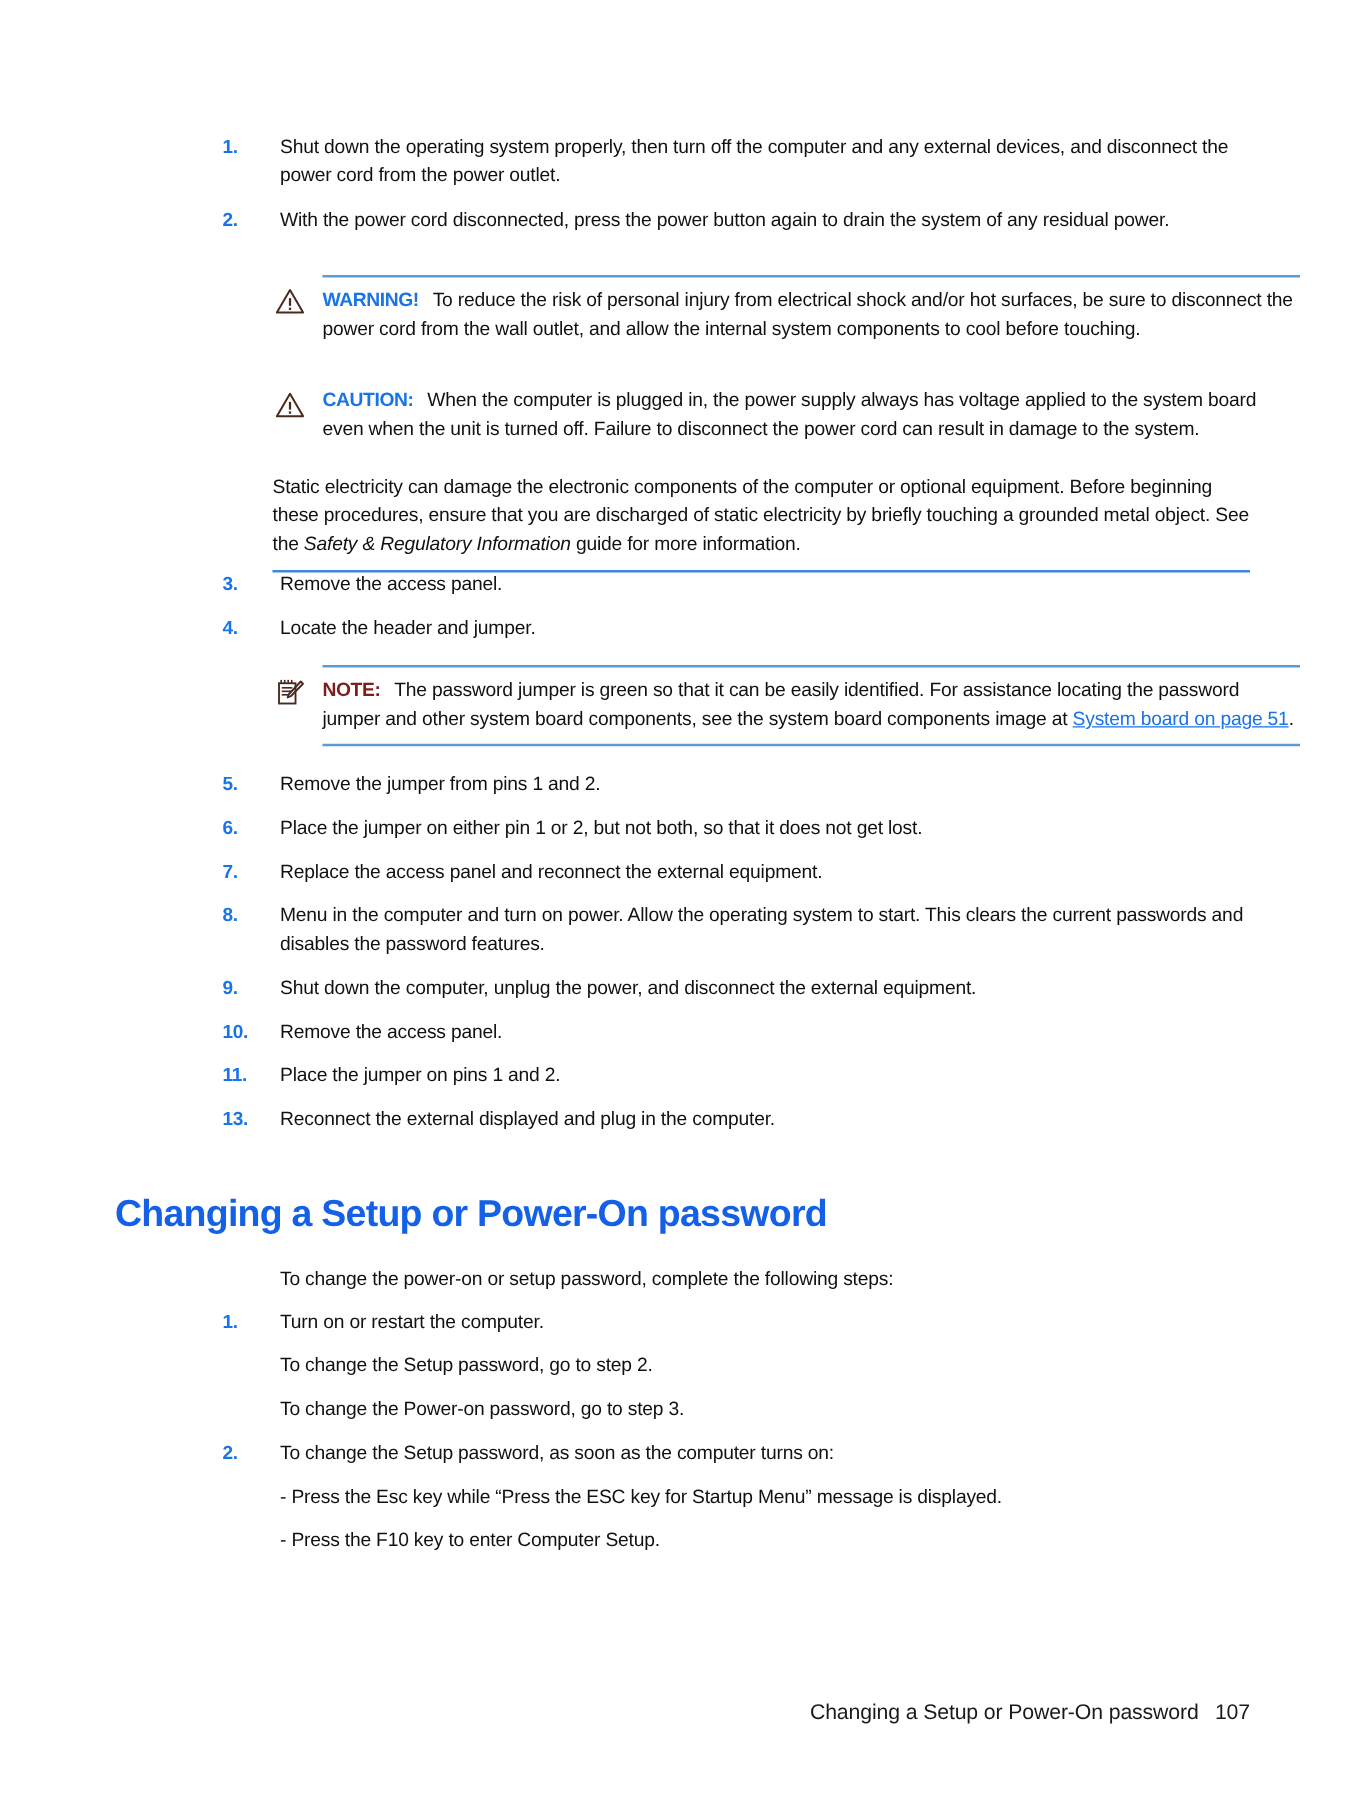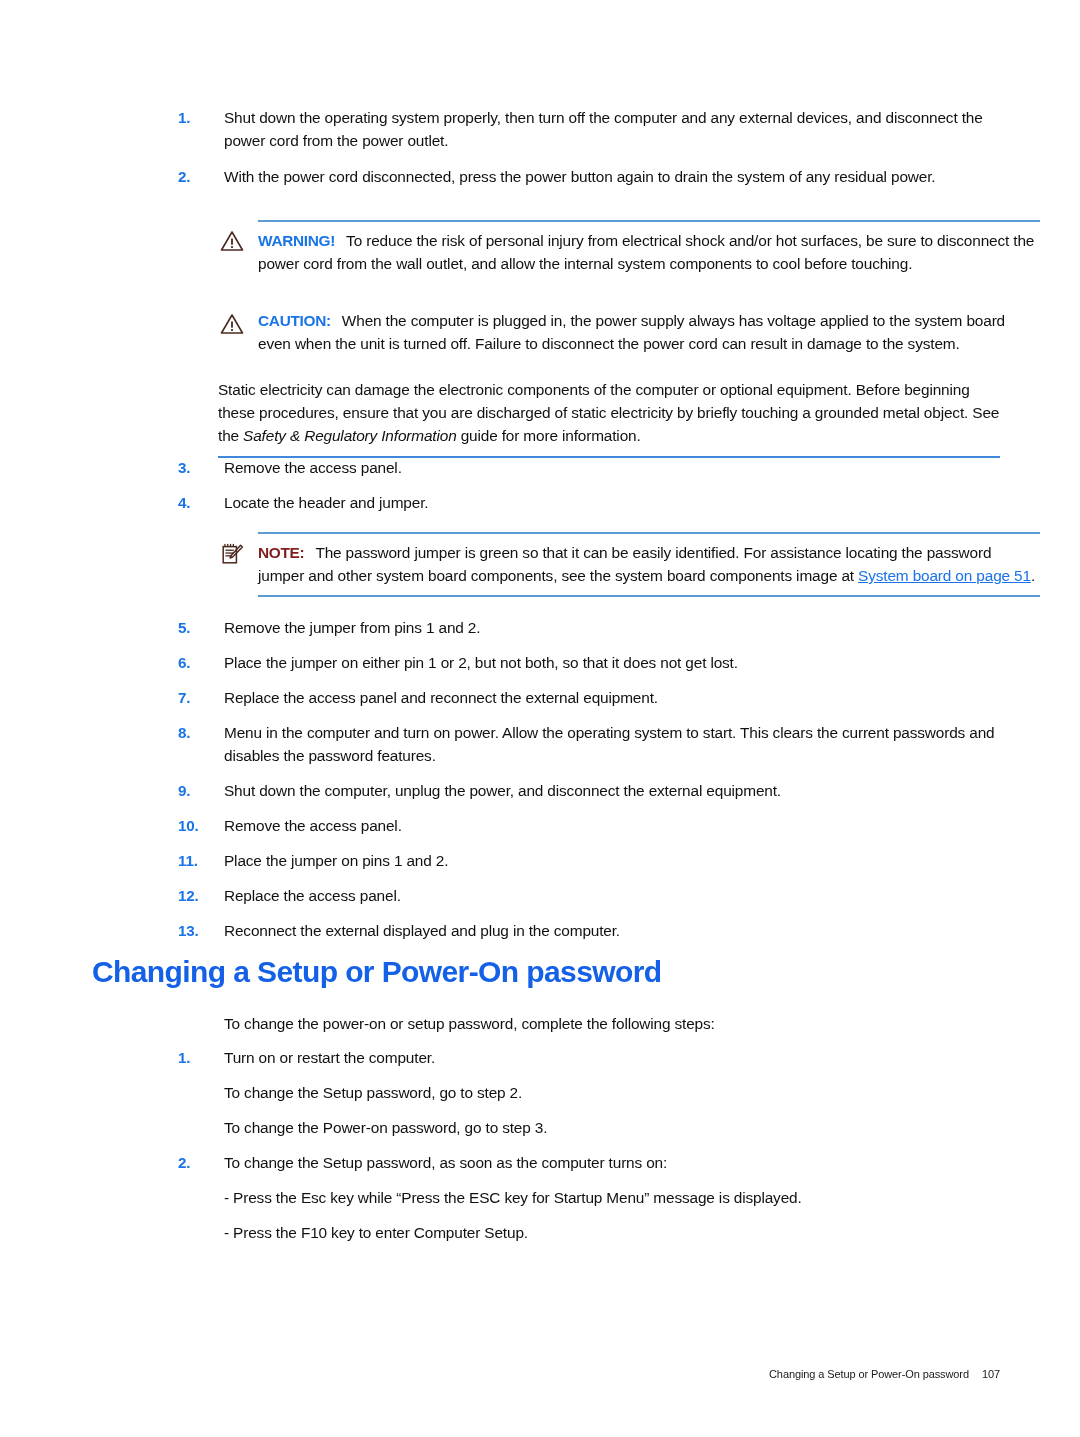--- a/index.html
+++ b/index.html
@@ -135,21 +135,21 @@
     width: 780px;
   }
 
   
   .footer {
     position: absolute;
     left: 0;
     right: 80px;
     bottom: 57px;
     text-align: right;
-    font-size: 11px;
+    font-size: 17px;
     color: #1a1a1a;
     letter-spacing: -0.1px;
   }
   .footer .pg {
     display: inline-block;
     margin-left: 13px;
   }
 </style>
 </head>
 <body>
@@ -256,24 +256,20 @@
     </div>
     <div class="step">
       <div class="step-num wide">10.</div>
       <div class="step-body">Remove the access panel.</div>
     </div>
     <div class="step">
       <div class="step-num wide">11.</div>
       <div class="step-body">Place the jumper on pins 1 and 2.</div>
     </div>
     <div class="step">
-      <div class="step-num wide">12.</div>
-      <div class="step-body">Replace the access panel.</div>
-    </div>
-    <div class="step">
       <div class="step-num wide">13.</div>
       <div class="step-body">Reconnect the external displayed and plug in the computer.</div>
     </div>
   </div>
 
   <div class="h1">Changing a Setup or Power-On password</div>
 
   <div class="plain-para body-text" style="top:1012px;">To change the power-on or setup password, complete the following steps:</div>
 
   <div class="steps body-text" style="top:1046px;">

